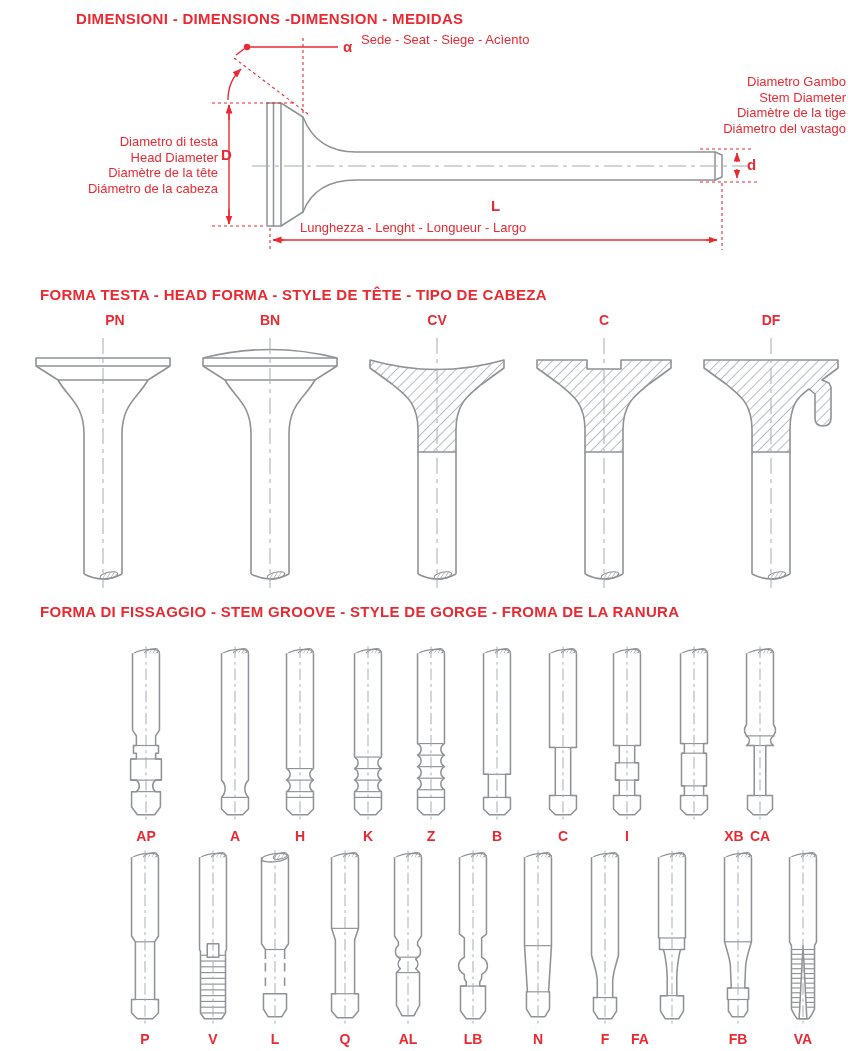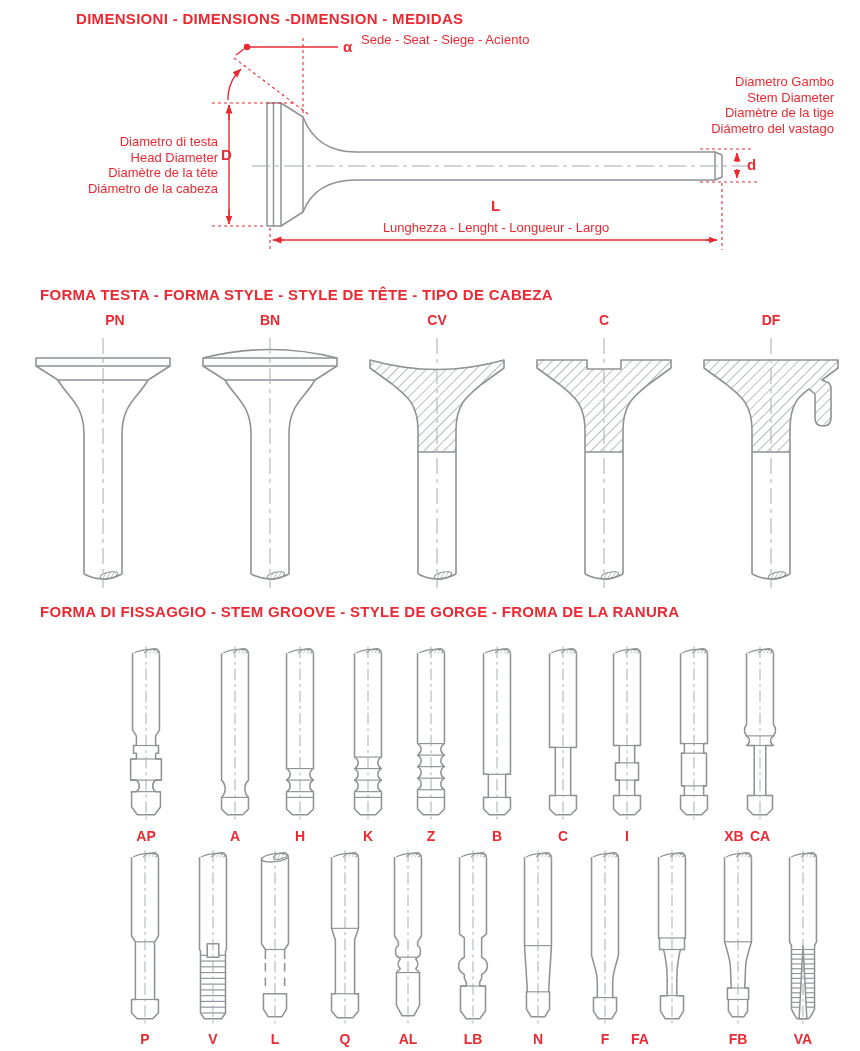--- a/index.html
+++ b/index.html
@@ -83,32 +83,32 @@
 <span class="lbl" style="left:361px;top:32px;">Sede - Seat - Siege - Acìento</span>
 
 <div class="lbl" style="left:40px;top:134px;width:178px;text-align:right;">
   <div>Diametro di testa</div>
   <div>Head Diameter</div>
   <div>Diamètre de la tête</div>
   <div>Diámetro de la cabeza</div>
 </div>
 <span class="dimsym" style="left:221px;top:146px;">D</span>
 
-<div class="lbl" style="right:26px;top:74px;text-align:right;margin-left:32px;">
+<div class="lbl" style="right:14px;top:74px;text-align:right;margin-left:32px;">
   <div>Diametro Gambo</div>
   <div>Stem Diameter</div>
   <div>Diamètre de la tige</div>
   <div>Diámetro del vastago</div>
 </div>
 <span class="dimsym" style="left:747px;top:156px;">d</span>
 
 <span class="dimsym" style="left:491px;top:197px;">L</span>
-<div class="lbl" style="left:300px;top:220px;width:392px;text-align:center;">Lunghezza - Lenght - Longueur - Largo</div>
-
-<div class="sec-title" style="top:286px;">FORMA TESTA - FORMA STYLE - STYLE DE TÊTE - TIPO DE CABEZA</div>
+<div class="lbl" style="left:300px;top:220px;width:392px;">Lunghezza - Lenght - Longueur - Largo</div>
+
+<div class="sec-title" style="top:286px;">FORMA TESTA - HEAD FORMA - STYLE DE TÊTE - TIPO DE CABEZA</div>
 
 <div class="codes hcell" style="left:40px;top:312px;">PN</div>
 <div class="codes hcell" style="left:195px;top:312px;">BN</div>
 <div class="codes hcell" style="left:362px;top:312px;">CV</div>
 <div class="codes hcell" style="left:529px;top:312px;">C</div>
 <div class="codes hcell" style="left:696px;top:312px;">DF</div>
 
 <div class="hcell" style="left:28px;top:334px;">
   <svg class="hd" width="150" height="258" viewBox="0 0 150 258">
       <path d="M56,240 Q75,250 94,240" class="o"></path>

